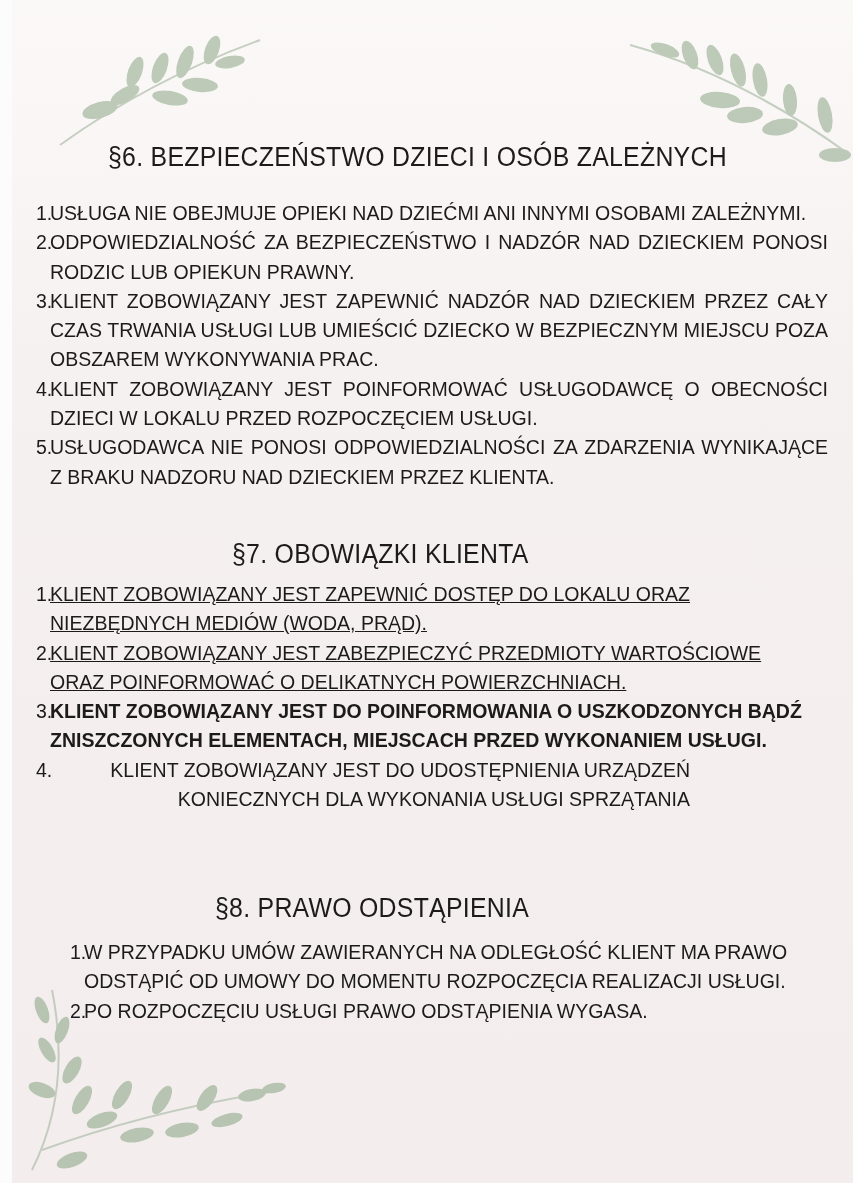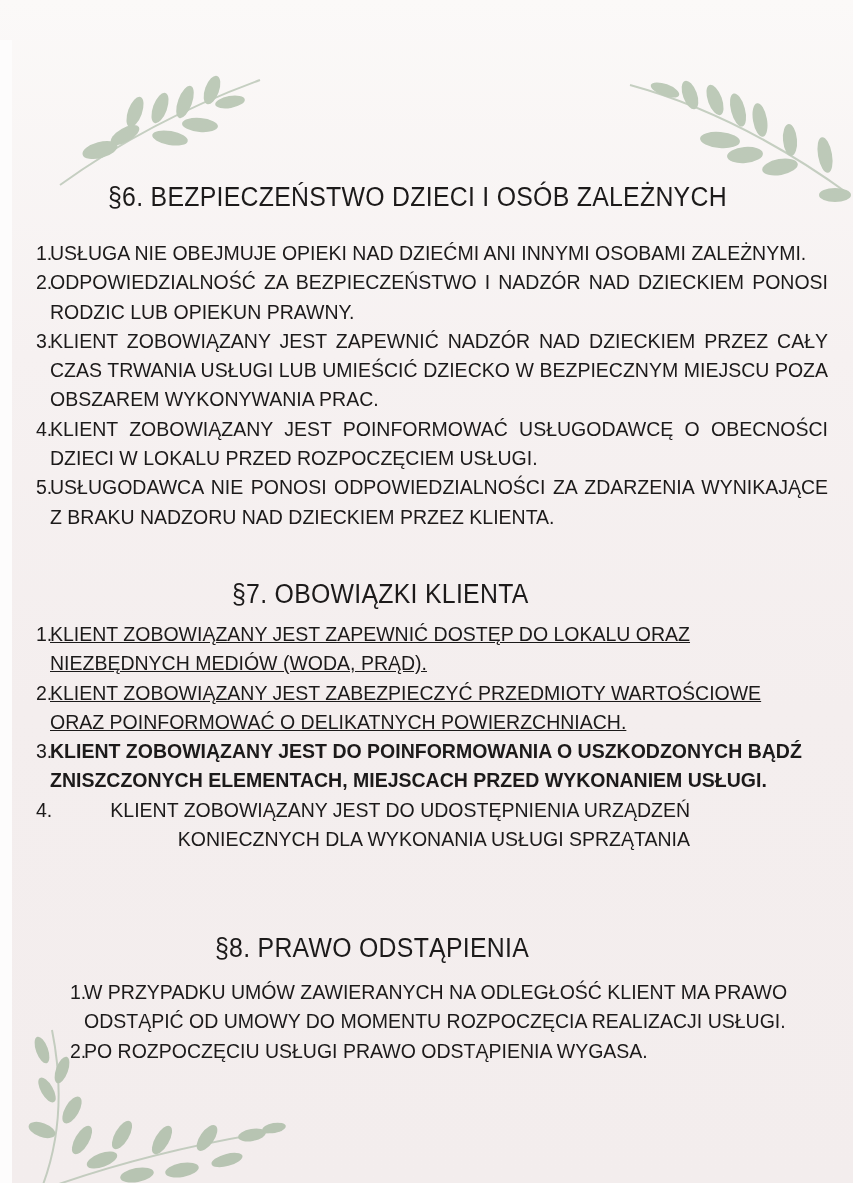--- a/index.html
+++ b/index.html
@@ -2,21 +2,21 @@
 <html><head>
   <meta charset="utf-8">
   <style>
     html, body { margin: 0; padding: 0; }
     body {
       width: 853px; height: 1183px; overflow: hidden; position: relative;
       background: linear-gradient(180deg, #fbf9f8 0%, #f6f1f1 30%, #f4eeee 60%, #f3eded 100%);
       font-family: "Liberation Sans", sans-serif;
       color: #1c1a1a;
     }
-    .page { position: absolute; inset: 0; margin-top: 40px; }
+    .page { position: absolute; inset: 0; }
     .left-border { position: absolute; left: 0; top: 0; width: 12px; height: 1183px; background: #fdfcfc; }
     .deco { position: absolute; pointer-events: none; }
     .section-title {
       position: absolute; font-size: 27px; letter-spacing: 0.3px;
       white-space: nowrap; color: #1c1a1a; transform: scaleX(0.92); transform-origin: left top;
     }
     .list { position: absolute; margin: 0; padding: 0; list-style: none; }
     .item { position: relative; font-size: 19.5px; line-height: 29.3px; text-transform: uppercase; }
     .num { position: absolute; left: 0; top: 0; }
     .text { display: block; padding-left: 14px; }

